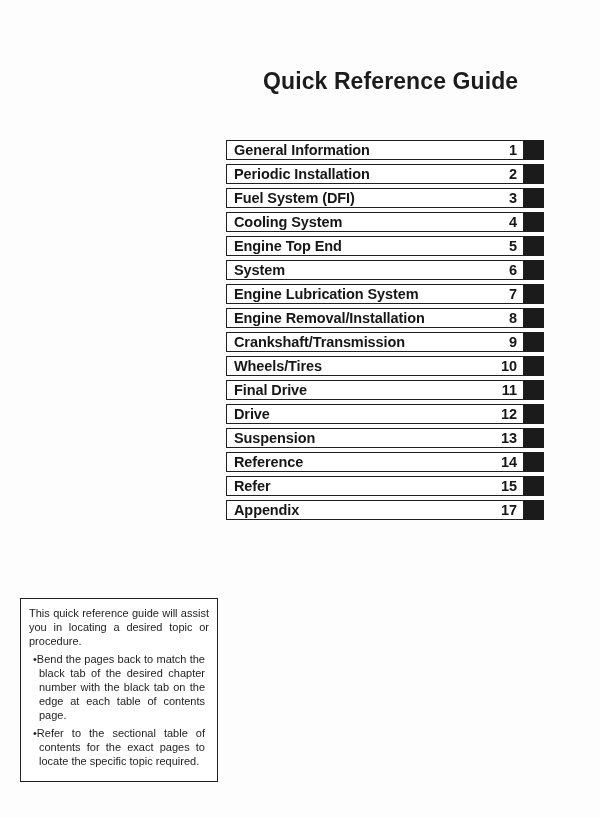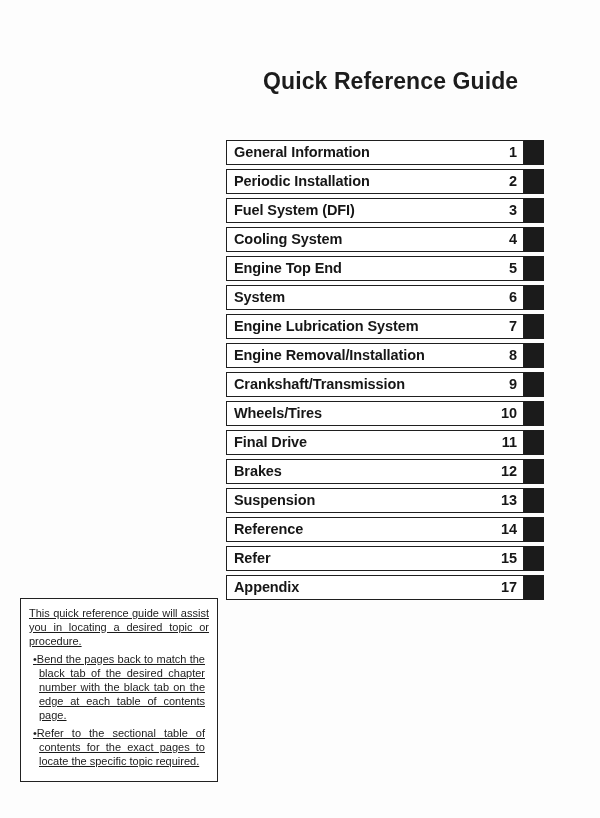--- a/index.html
+++ b/index.html
@@ -38,21 +38,21 @@
   
   .chapter-list {
     position: absolute;
     left: 226px;
     top: 140px;
     width: 318px;
   }
 
   .chapter-row {
     position: relative;
-    height: 25px;
+    height: 20px;
     margin-bottom: 4px;
     display: flex;
     align-items: stretch;
   }
 
   .chapter-box {
     flex: 1 1 auto;
     border: 1.6px solid #1f1f1f;
     background: #ffffff;
     display: flex;
@@ -89,21 +89,20 @@
   
   .note-box {
     position: absolute;
     left: 20px;
     top: 598px;
     width: 198px;
     border: 1.4px solid #222;
     background: #ffffff;
     box-sizing: border-box;
     padding: 7px 8px 9px 8px;
-    text-decoration: underline;
   }
 
   .note-para {
     font-size: 11px;
     line-height: 14px;
     color: #1d1d1d;
     text-align: justify;
     margin: 0;
   }
 
@@ -201,21 +200,21 @@
       </div>
       <div class="chapter-row">
         <div class="chapter-box">
           <span class="chapter-label">Final Drive</span>
           <span class="chapter-number">11</span>
         </div>
         <div class="chapter-tab"></div>
       </div>
       <div class="chapter-row">
         <div class="chapter-box">
-          <span class="chapter-label">Brakes</span>
+          <span class="chapter-label">Drive</span>
           <span class="chapter-number">12</span>
         </div>
         <div class="chapter-tab"></div>
       </div>
       <div class="chapter-row">
         <div class="chapter-box">
           <span class="chapter-label">Suspension</span>
           <span class="chapter-number">13</span>
         </div>
         <div class="chapter-tab"></div>

